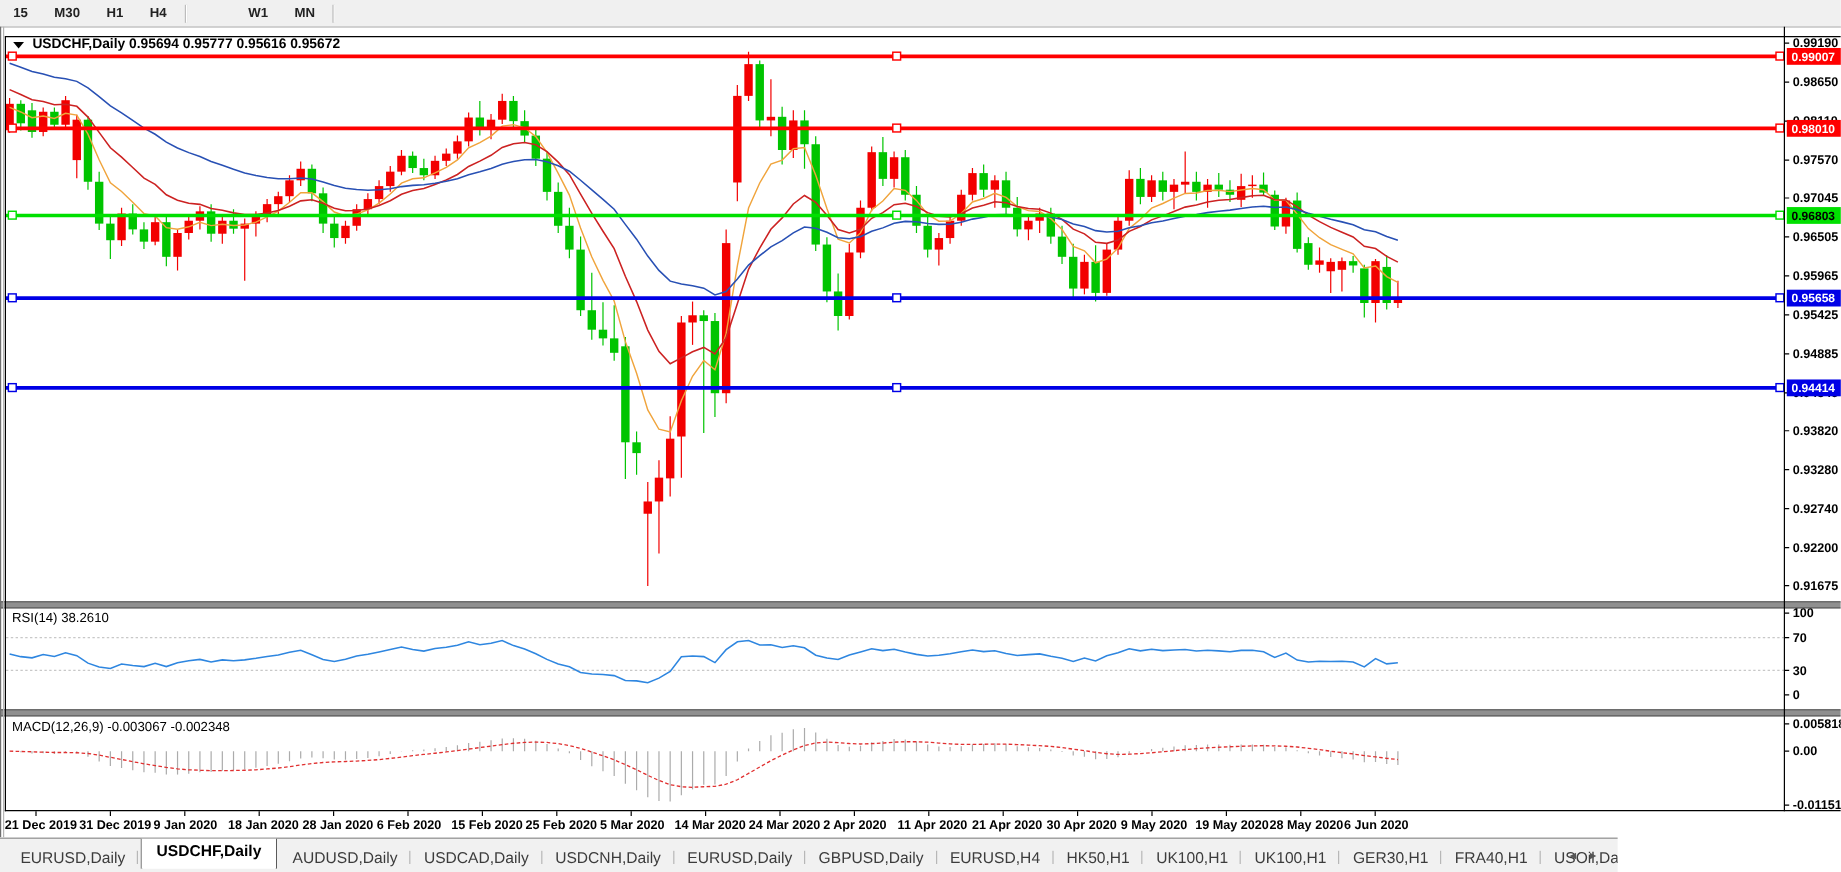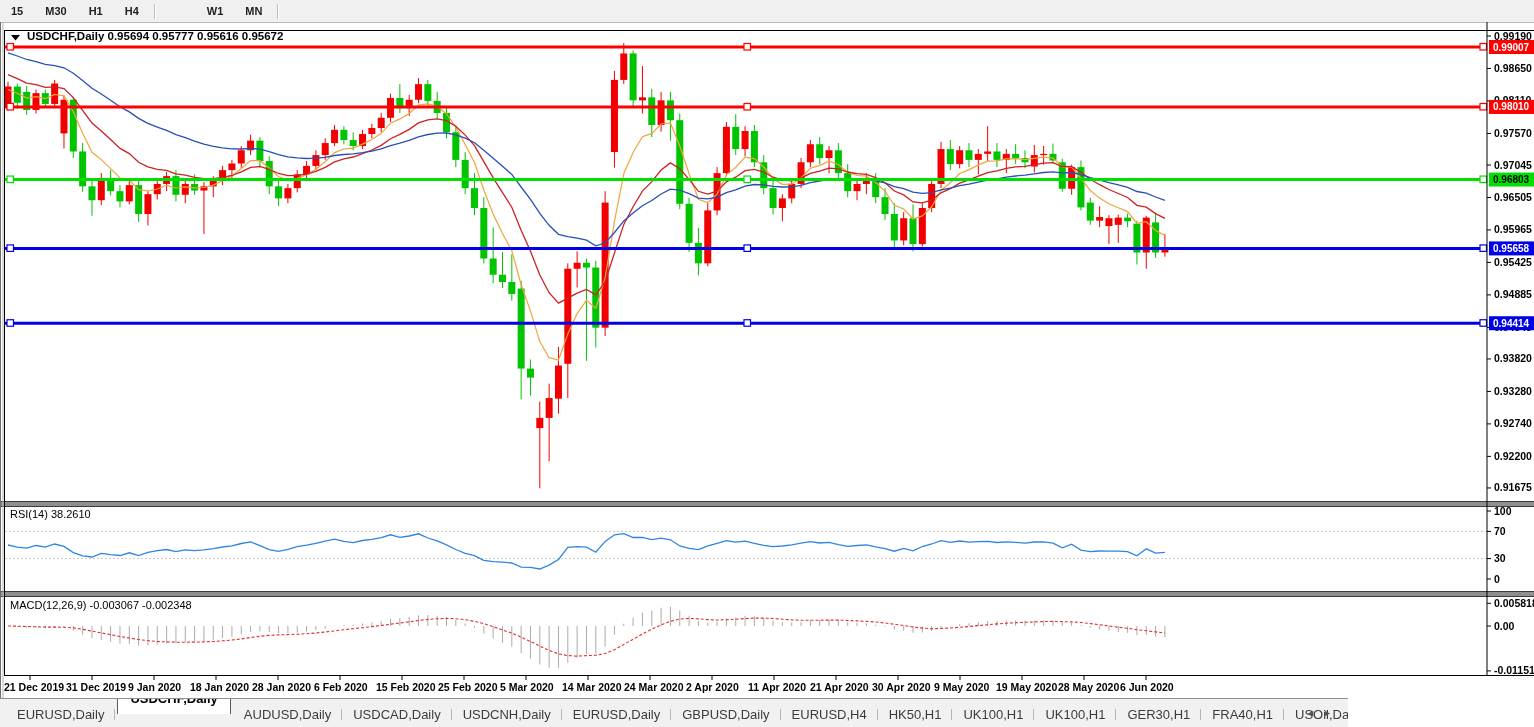--- a/index.html
+++ b/index.html
@@ -18,21 +18,21 @@
   .t-axis{font-size:10.5px;font-weight:700;fill:#000;}
   .t-date{font-size:10.5px;font-weight:700;fill:#000;}
   .t-tag{font-size:10px;font-weight:700;}
   
   .tabbar{position:absolute;left:0;top:698px;width:1348px;height:29px;background:#f1f1f1;
     border-top:1px solid #8f8f8f;display:flex;align-items:flex-end;overflow:hidden;}
   .tabs{display:flex;align-items:flex-end;padding-left:6px;height:26px;}
   .tab{font-size:13px;color:#3c3c3c;padding:4px 11px 6px 11px;white-space:nowrap;position:relative;cursor:default;}
   .tab:not(.active)::after{content:"";position:absolute;right:0;top:6px;bottom:8px;width:1px;background:#b7b7b7;}
   .tab.active{background:#fff;border:1px solid #5a5a5a;border-bottom:none;border-radius:3px 3px 0 0;
-    font-weight:700;color:#000;padding:4px 12px 8px 12px;margin:14px 2px;}
+    font-weight:700;color:#000;padding:4px 12px 8px 12px;margin:4px 2px;}
   .tab-arrows{position:absolute;right:8px;top:9px;font-size:9px;color:#555;letter-spacing:8px;cursor:default;}
 </style>
 </head>
 <body>
 
 <div class="toolbar">
   <div id="tf-buttons" style="display:flex;align-items:center;font-weight:bold;">
       <span class="tf">15</span>
       <span class="tf">M30</span>
       <span class="tf">H1</span>

